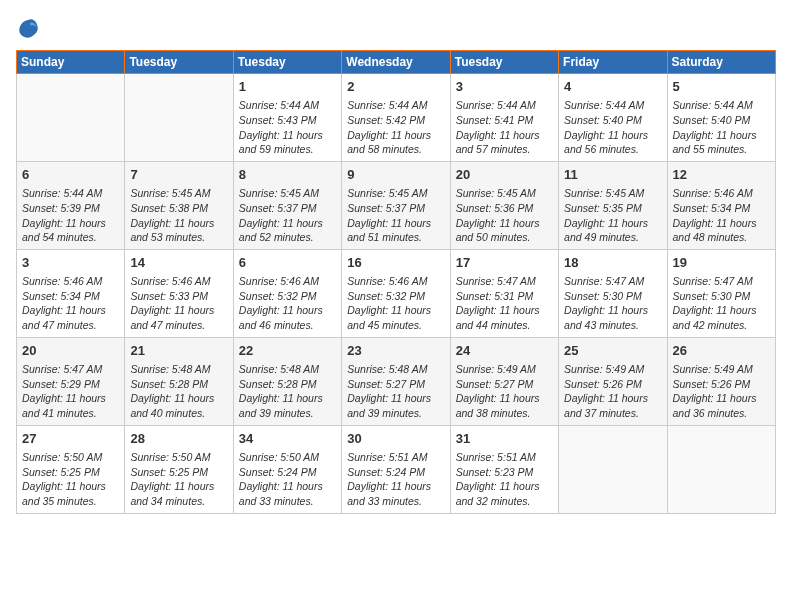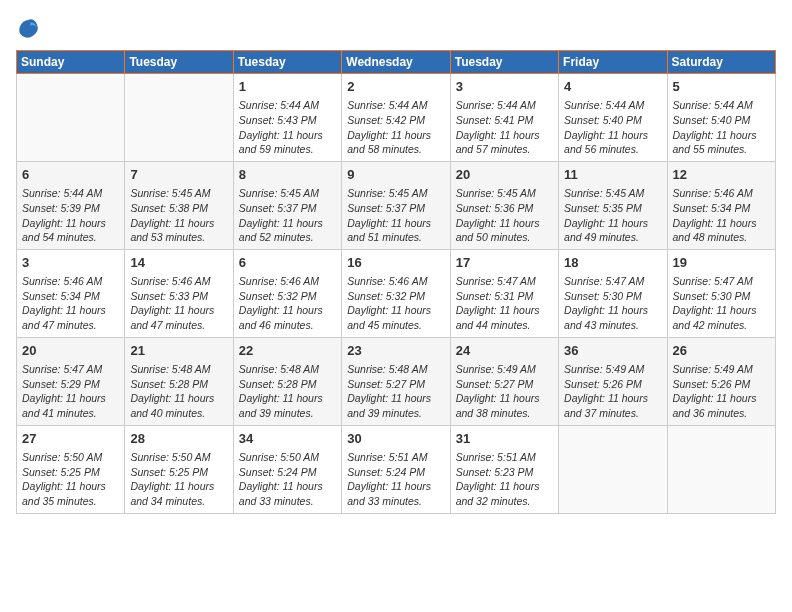--- a/index.html
+++ b/index.html
@@ -212,21 +212,21 @@
         </td>
         <td>
           <span class="day-number">23</span>
           <div class="day-info">Sunrise: 5:48 AM<br>Sunset: 5:27 PM<br>Daylight: 11 hours and 39 minutes.</div>
         </td>
         <td>
           <span class="day-number">24</span>
           <div class="day-info">Sunrise: 5:49 AM<br>Sunset: 5:27 PM<br>Daylight: 11 hours and 38 minutes.</div>
         </td>
         <td>
-          <span class="day-number">36</span>
+          <span class="day-number">25</span>
           <div class="day-info">Sunrise: 5:49 AM<br>Sunset: 5:26 PM<br>Daylight: 11 hours and 37 minutes.</div>
         </td>
         <td>
           <span class="day-number">26</span>
           <div class="day-info">Sunrise: 5:49 AM<br>Sunset: 5:26 PM<br>Daylight: 11 hours and 36 minutes.</div>
         </td>
       </tr>
       <tr>
         <td>
           <span class="day-number">27</span>

